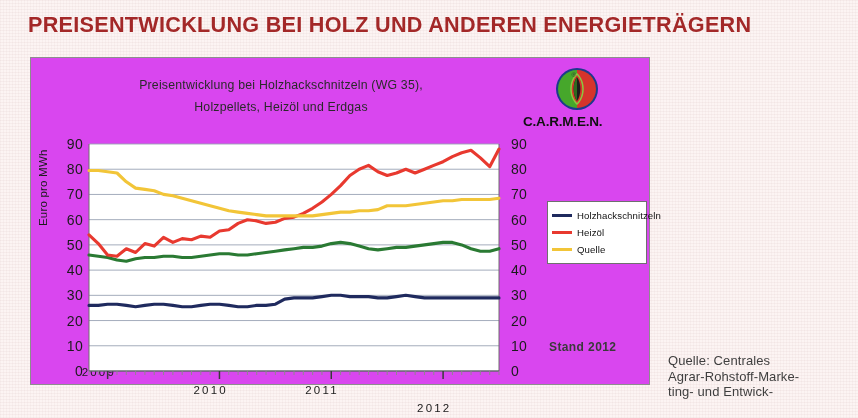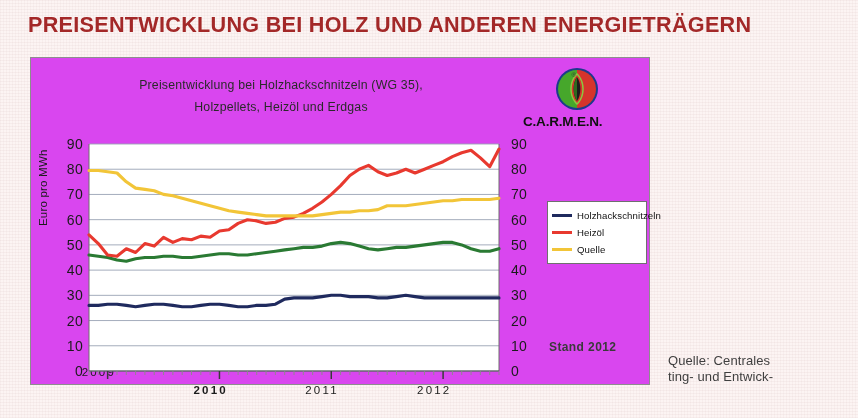--- a/index.html
+++ b/index.html
@@ -226,23 +226,23 @@
         <div class="ytick right" style="top: 178.889px;">50</div>
         <div class="ytick left" style="top: 153.667px;">60</div>
         <div class="ytick right" style="top: 153.667px;">60</div>
         <div class="ytick left" style="top: 128.444px;">70</div>
         <div class="ytick right" style="top: 128.444px;">70</div>
         <div class="ytick left" style="top: 103.222px;">80</div>
         <div class="ytick right" style="top: 103.222px;">80</div>
         <div class="ytick left" style="top: 78px;">90</div>
         <div class="ytick right" style="top: 78px;">90</div>
         <div class="xtick" style="left: 50.6364px; top: 308px;">2009</div>
-        <div class="xtick" style="left: 162.455px; top: 326px; font-weight: bold;">2010</div>
+        <div class="xtick" style="left: 162.455px; top: 326px;">2010</div>
         <div class="xtick" style="left: 274.273px; top: 326px;">2011</div>
-        <div class="xtick" style="left: 386.091px; top: 326px;">2012</div>
+        <div class="xtick" style="left: 386.091px; top: 344px;">2012</div>
       </div>
 
     <svg id="plot-svg" width="620" height="328" style="position:absolute; left:0; top:0;">
         <rect x="58" y="86" width="410" height="227" fill="#ffffff"></rect>
         <line x1="58" y1="313" x2="468" y2="313" stroke="#9aa3b4" stroke-width="0.9"></line>
         <line x1="58" y1="287.77777777777777" x2="468" y2="287.77777777777777" stroke="#9aa3b4" stroke-width="0.9"></line>
         <line x1="58" y1="262.55555555555554" x2="468" y2="262.55555555555554" stroke="#9aa3b4" stroke-width="0.9"></line>
         <line x1="58" y1="237.33333333333334" x2="468" y2="237.33333333333334" stroke="#9aa3b4" stroke-width="0.9"></line>
         <line x1="58" y1="212.11111111111111" x2="468" y2="212.11111111111111" stroke="#9aa3b4" stroke-width="0.9"></line>
         <line x1="58" y1="186.88888888888889" x2="468" y2="186.88888888888889" stroke="#9aa3b4" stroke-width="0.9"></line>
@@ -329,14 +329,15 @@
             <span class="legend-label">Quelle</span>
           </div>
         </div>
     </div>
 
   </div>
 </div>
 
 <div class="source-note">
   <span>Quelle: Centrales</span>
+  <span>Agrar-Rohstoff-Marke-</span>
   <span>ting- und Entwick-</span>
 </div>
 
 </body></html>

